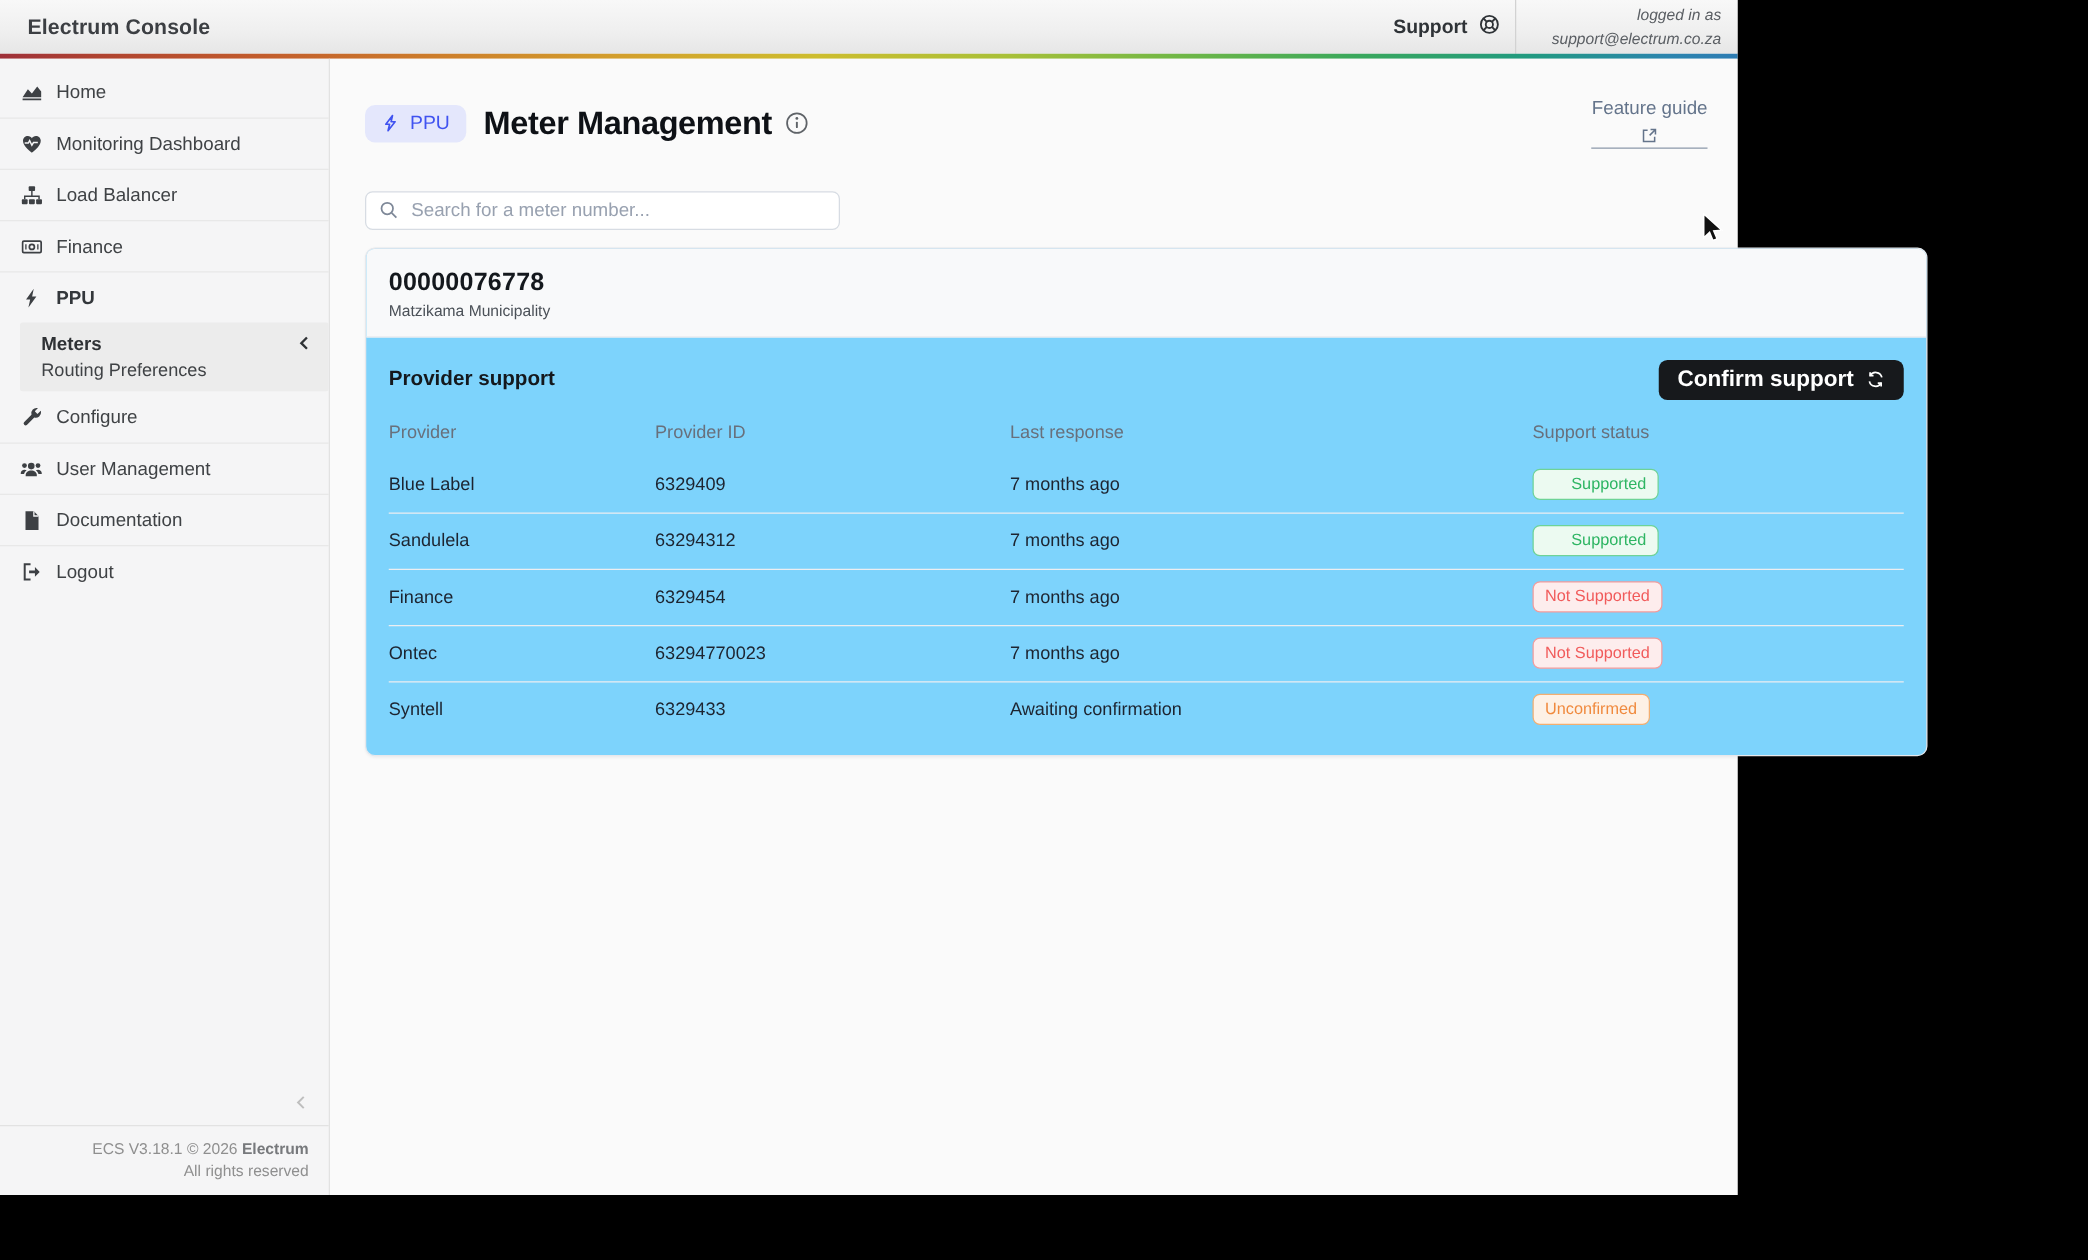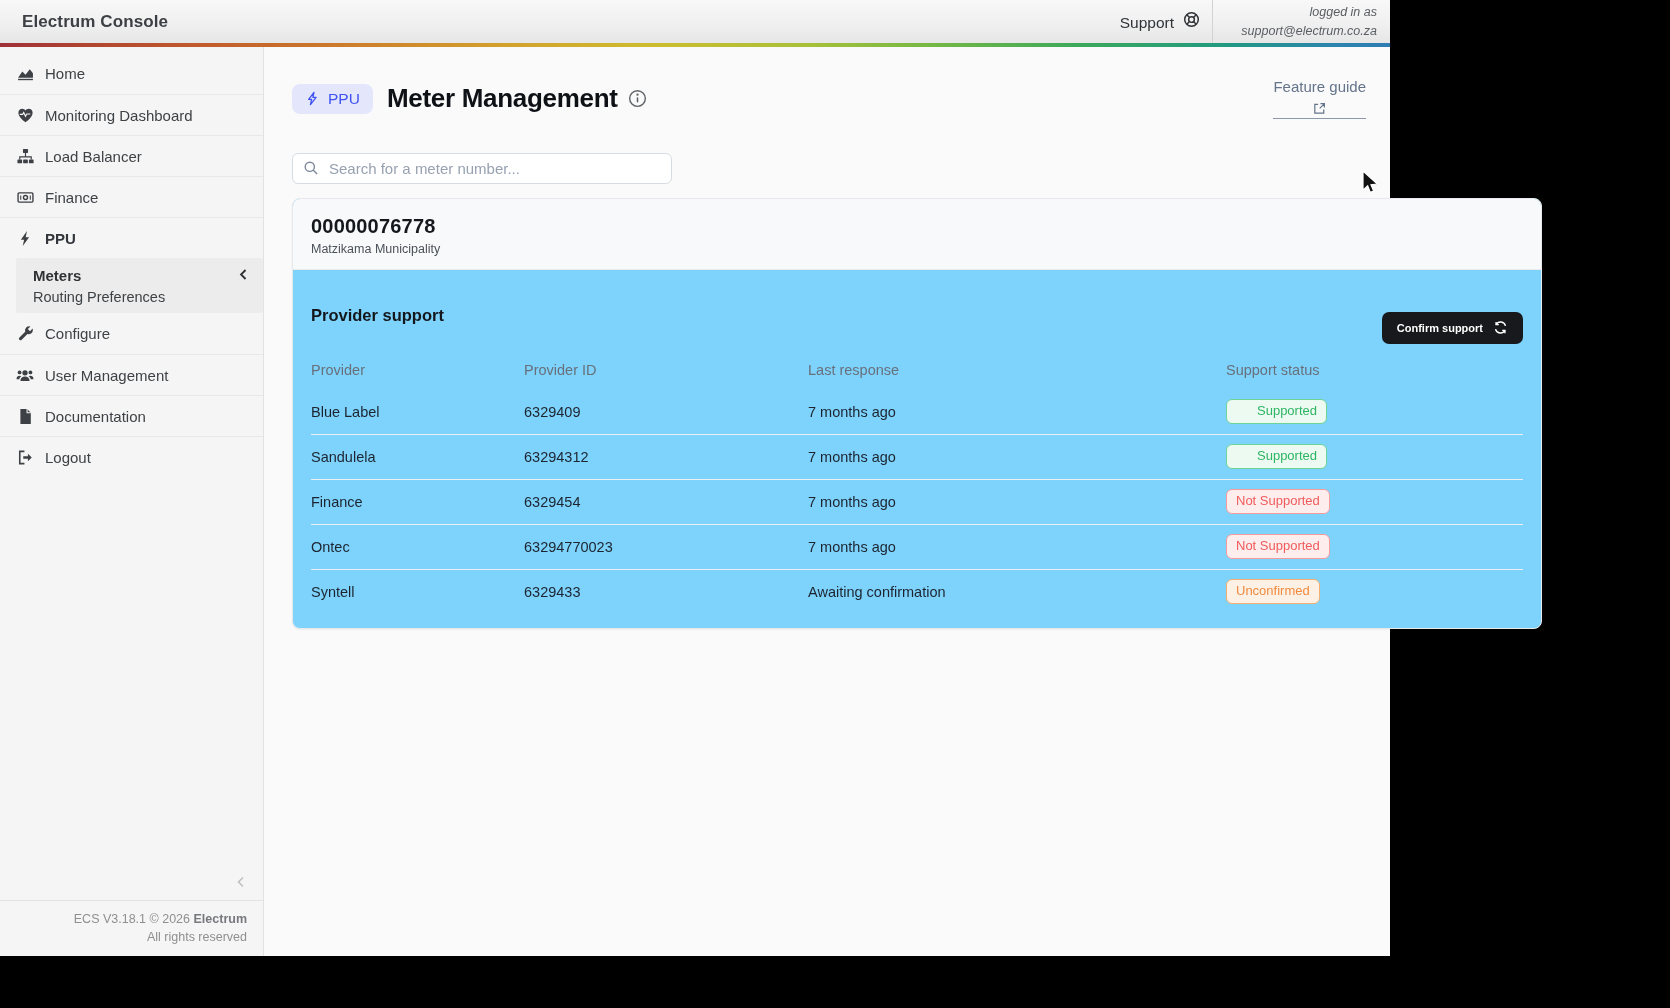--- a/index.html
+++ b/index.html
@@ -3,21 +3,21 @@
 <meta charset="utf-8">
 <style>
   html,body{margin:0;padding:0;background:#000;}
   body{width:1670px;height:1008px;overflow:hidden;font-family:"Liberation Sans","DejaVu Sans",sans-serif;-webkit-font-smoothing:antialiased;}
   .app{width:1390px;height:956px;display:flex;flex-direction:column;background:#fafafa;position:relative;}
 
   
   .topbar{height:43px;background:linear-gradient(180deg,#f8f8f8 0%,#efefef 60%,#e6e6e6 100%);display:flex;align-items:center;flex:0 0 auto;}
   .topbar-title{font-size:17px;font-weight:700;color:#3c3f43;padding-left:22px;letter-spacing:.1px;}
   .topbar-right{margin-left:auto;display:flex;align-items:center;height:100%;}
-  .support-link{display:flex;align-items:flex-end;gap:9px;font-size:15.5px;font-weight:400;color:#2f3337;cursor:pointer;padding-right:12px;}
+  .support-link{display:flex;align-items:center;gap:9px;font-size:15.5px;font-weight:700;color:#2f3337;cursor:pointer;padding-right:12px;}
   .topbar-divider{width:1px;height:43px;background:#d2d2d2;}
   .logged-in{text-align:right;font-style:italic;font-size:12.5px;color:#5a5e63;line-height:1.5;padding:0 13px 0 14px;min-width:150px;}
   .rainbow{height:4px;flex:0 0 auto;background:linear-gradient(90deg,#9e3039 0%,#b04430 6%,#c25c2c 15%,#cd7d2b 25%,#d3a02c 36%,#cdbd2e 47%,#a8c038 58%,#6fb746 68%,#3aa85c 78%,#219a80 88%,#2b84ae 96%,#2e7cb3 100%);}
 
   
   .shell{display:flex;flex:1;min-height:0;}
 
   
   .sidebar{width:264px;flex:0 0 auto;background:#f5f5f6;border-right:1px solid #e2e2e2;display:flex;flex-direction:column;padding-top:6px;box-sizing:border-box;}
   .nav-item{height:41px;flex:0 0 auto;display:flex;align-items:center;gap:11px;padding:0 10px 0 16px;border-top:1px solid #e8e8e8;font-size:15px;color:#3f4245;cursor:pointer;box-sizing:border-box;text-align:center;}
@@ -45,21 +45,21 @@
   .search-box input{border:none;outline:none;flex:1;font-size:15px;color:#333;background:transparent;font-family:inherit;}
   .search-box input::placeholder{color:#98a1b0;}
 
   
   .card{margin-top:14px;width:1248px;background:#7dd3fc;border:1px solid #e6e8ec;border-radius:8px;box-shadow:0 1px 2px rgba(16,24,40,.05);overflow:hidden;}
   .card-head{background:#f8f9fa;border-bottom:1px solid #e9eaee;padding:16px 18px 13px;}
   .meter-number{font-size:20px;font-weight:700;color:#14181d;letter-spacing:.2px;}
   .municipality{font-size:12.5px;color:#4b5158;margin-top:4px;}
   .section-row{display:flex;align-items:center;justify-content:space-between;padding:18px 18px 4px;}
   .section-title{font-size:16.5px;font-weight:700;color:#14181d;}
-  .confirm-btn{background:#17191c;color:#fff;border:none;border-radius:7px;height:32px;padding:0 15px;font-size:11px;font-weight:600;display:flex;align-items:center;gap:10px;cursor:pointer;font-family:inherit;margin-top:24px;}
+  .confirm-btn{background:#17191c;color:#fff;border:none;border-radius:7px;height:32px;padding:0 15px;font-size:18px;font-weight:600;display:flex;align-items:center;gap:10px;cursor:pointer;font-family:inherit;}
   .table{padding:0 18px 14px;}
   .thead,.trow{display:grid;grid-template-columns:213px 284px 418px 1fr;align-items:center;}
   .thead{color:#68707c;font-size:14.5px;padding:14px 0 12px;}
   .trow{height:44px;font-size:14.5px;color:#1d2430;}
   .trow + .trow{border-top:1px solid #eceef1;}
   .badge{display:inline-block;justify-self:start;font-size:13px;padding:3px 9px;border-radius:6px;border:1px solid transparent;line-height:1.3;}
   .badge[data-variant="supported"]{color:#2eb563;border-color:#6ed397;background:#ecfaf1;padding-left:30px;}
   .badge[data-variant="not-supported"]{color:#f15b5b;border-color:#f49c9c;background:#fdeded;}
   .badge[data-variant="unconfirmed"]{color:#f08a3e;border-color:#f3ae70;background:#fdf1e6;}
 

